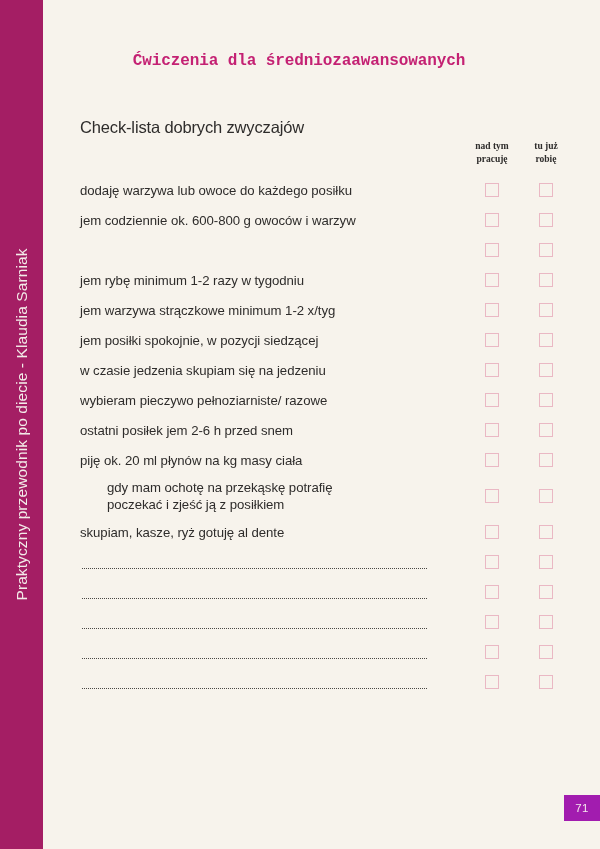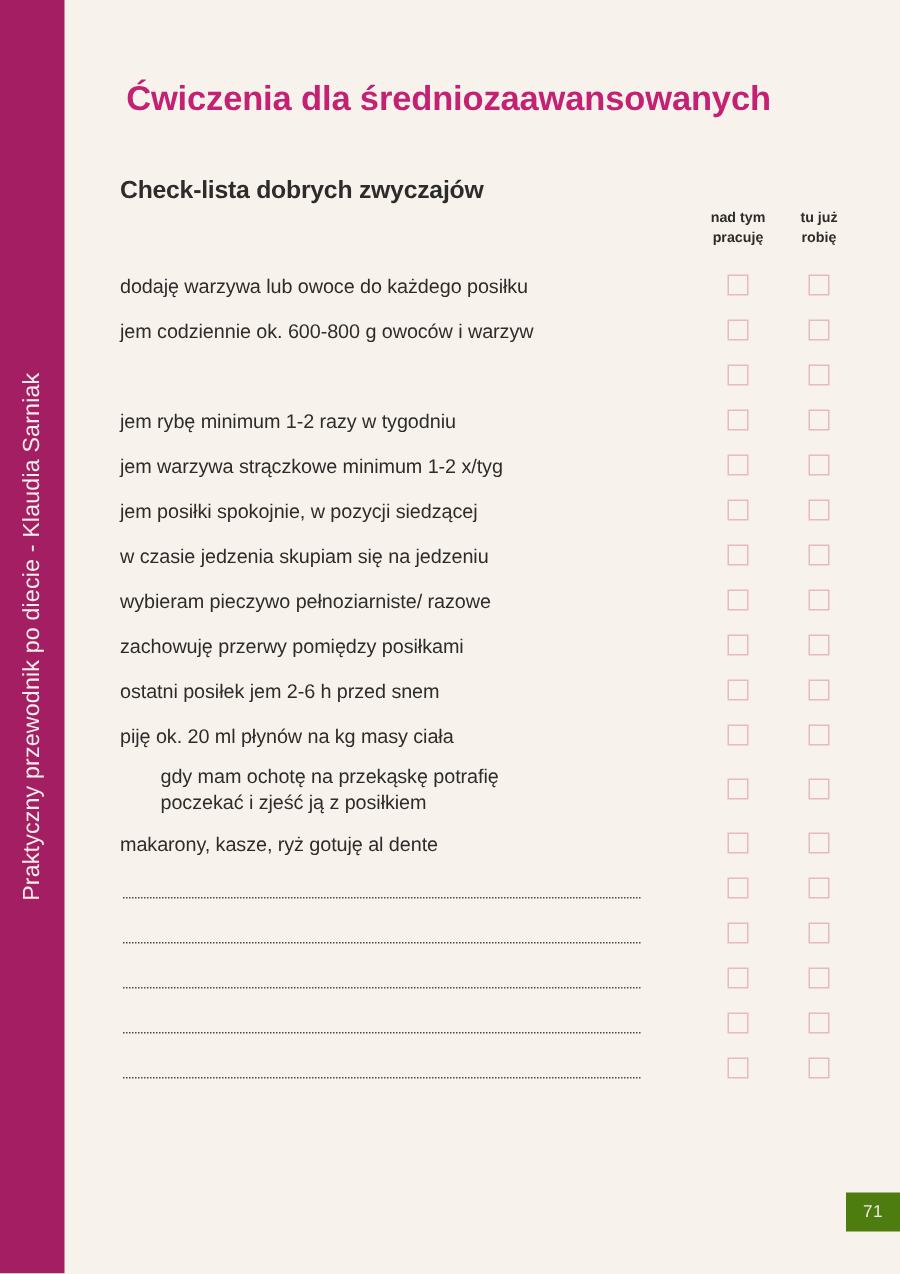--- a/index.html
+++ b/index.html
@@ -57,32 +57,33 @@
     height: 849px;
   }
 
   .page-title {
     position: absolute;
     left: 0;
     top: 52px;
     width: 512px;
     text-align: center;
     color: #c42173;
-    font-size: 23px;
+    font-size: 16px;
     font-weight: bold;
     letter-spacing: -0.1px;
+    font-family: Liberation Mono, monospace;
   }
 
   .section-heading {
     position: absolute;
     left: 37px;
     top: 118px;
     color: #2e2c2b;
     font-size: 16.5px;
-    font-weight: bold;
+    font-weight: normal;
     letter-spacing: -0.15px;
   }
 
   
   .col-headers {
     position: absolute;
     left: 418px;
     top: 140px;
     width: 130px;
     height: 34px;
@@ -92,21 +93,21 @@
     top: 0;
     width: 58px;
     text-align: center;
     color: #2e2c2b;
     font-size: 9.5px;
     line-height: 12.5px;
     font-weight: bold;
   }
   .col-head.c1 { left: 2px; }
   .col-head.c2 { left: 56px; }
-  .col-head span { display: block; }
+  .col-head span { display: block; font-family: Liberation Serif, serif; }
 
   
   .list {
     position: absolute;
     left: 37px;
     top: 175px;
     width: 520px;
   }
   .row {
     position: relative;
@@ -162,21 +163,21 @@
   .cbx.c1 { left: 24px; }
   .cbx.c2 { left: 78px; }
 
   
   .page-badge {
     position: absolute;
     right: 0;
     bottom: 28px;
     width: 36px;
     height: 26px;
-    background: #4d7c0f;
+    background: #a21caf;
     display: flex;
     align-items: center;
     justify-content: center;
     color: #f4e8ec;
     font-size: 11.5px;
     letter-spacing: 0.3px;
   }
 </style>
 </head>
 <body>
@@ -254,27 +255,20 @@
           </div>
         </div>
         <div class="row">
           <div class="row-text">wybieram pieczywo pełnoziarniste/ razowe</div>
           <div class="boxes">
             <div class="cbx c1"></div>
             <div class="cbx c2"></div>
           </div>
         </div>
         <div class="row">
-          <div class="row-text">zachowuję przerwy pomiędzy posiłkami</div>
-          <div class="boxes">
-            <div class="cbx c1"></div>
-            <div class="cbx c2"></div>
-          </div>
-        </div>
-        <div class="row">
           <div class="row-text">ostatni posiłek jem 2-6 h przed snem</div>
           <div class="boxes">
             <div class="cbx c1"></div>
             <div class="cbx c2"></div>
           </div>
         </div>
         <div class="row">
           <div class="row-text">piję ok. 20 ml płynów na kg masy ciała</div>
           <div class="boxes">
             <div class="cbx c1"></div>
@@ -287,21 +281,21 @@
               <span class="l">gdy mam ochotę na przekąskę potrafię</span>
               <span class="l">poczekać i zjeść ją z posiłkiem</span>
             </div>
           </div>
           <div class="boxes">
             <div class="cbx c1"></div>
             <div class="cbx c2"></div>
           </div>
         </div>
         <div class="row">
-          <div class="row-text">makarony, kasze, ryż gotuję al dente</div>
+          <div class="row-text">skupiam, kasze, ryż gotuję al dente</div>
           <div class="boxes">
             <div class="cbx c1"></div>
             <div class="cbx c2"></div>
           </div>
         </div>
         <div class="row">
           <div class="dotline"></div>
           <div class="boxes">
             <div class="cbx c1"></div>
             <div class="cbx c2"></div>

